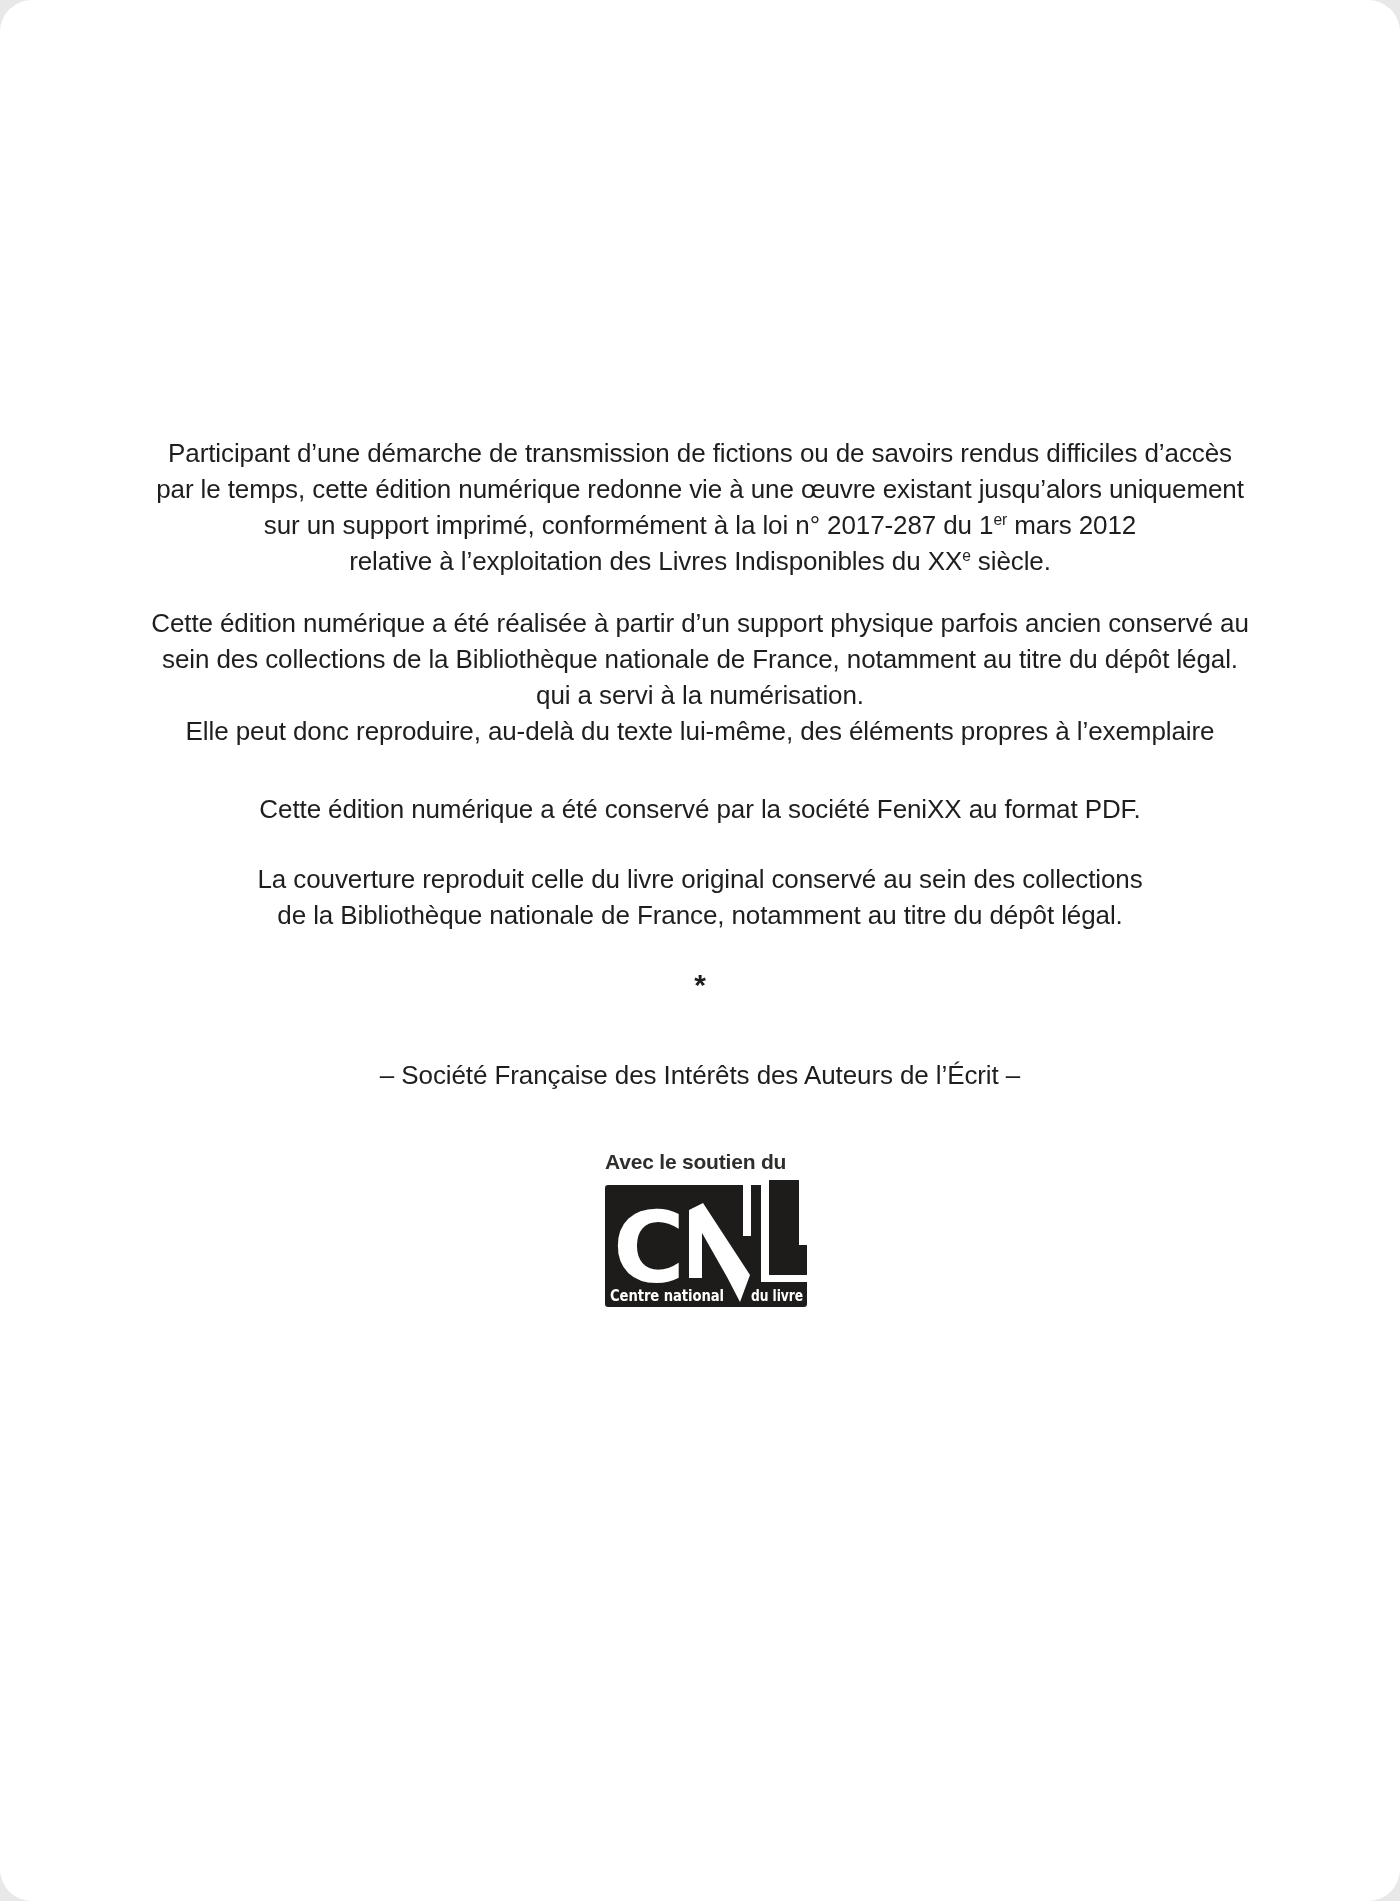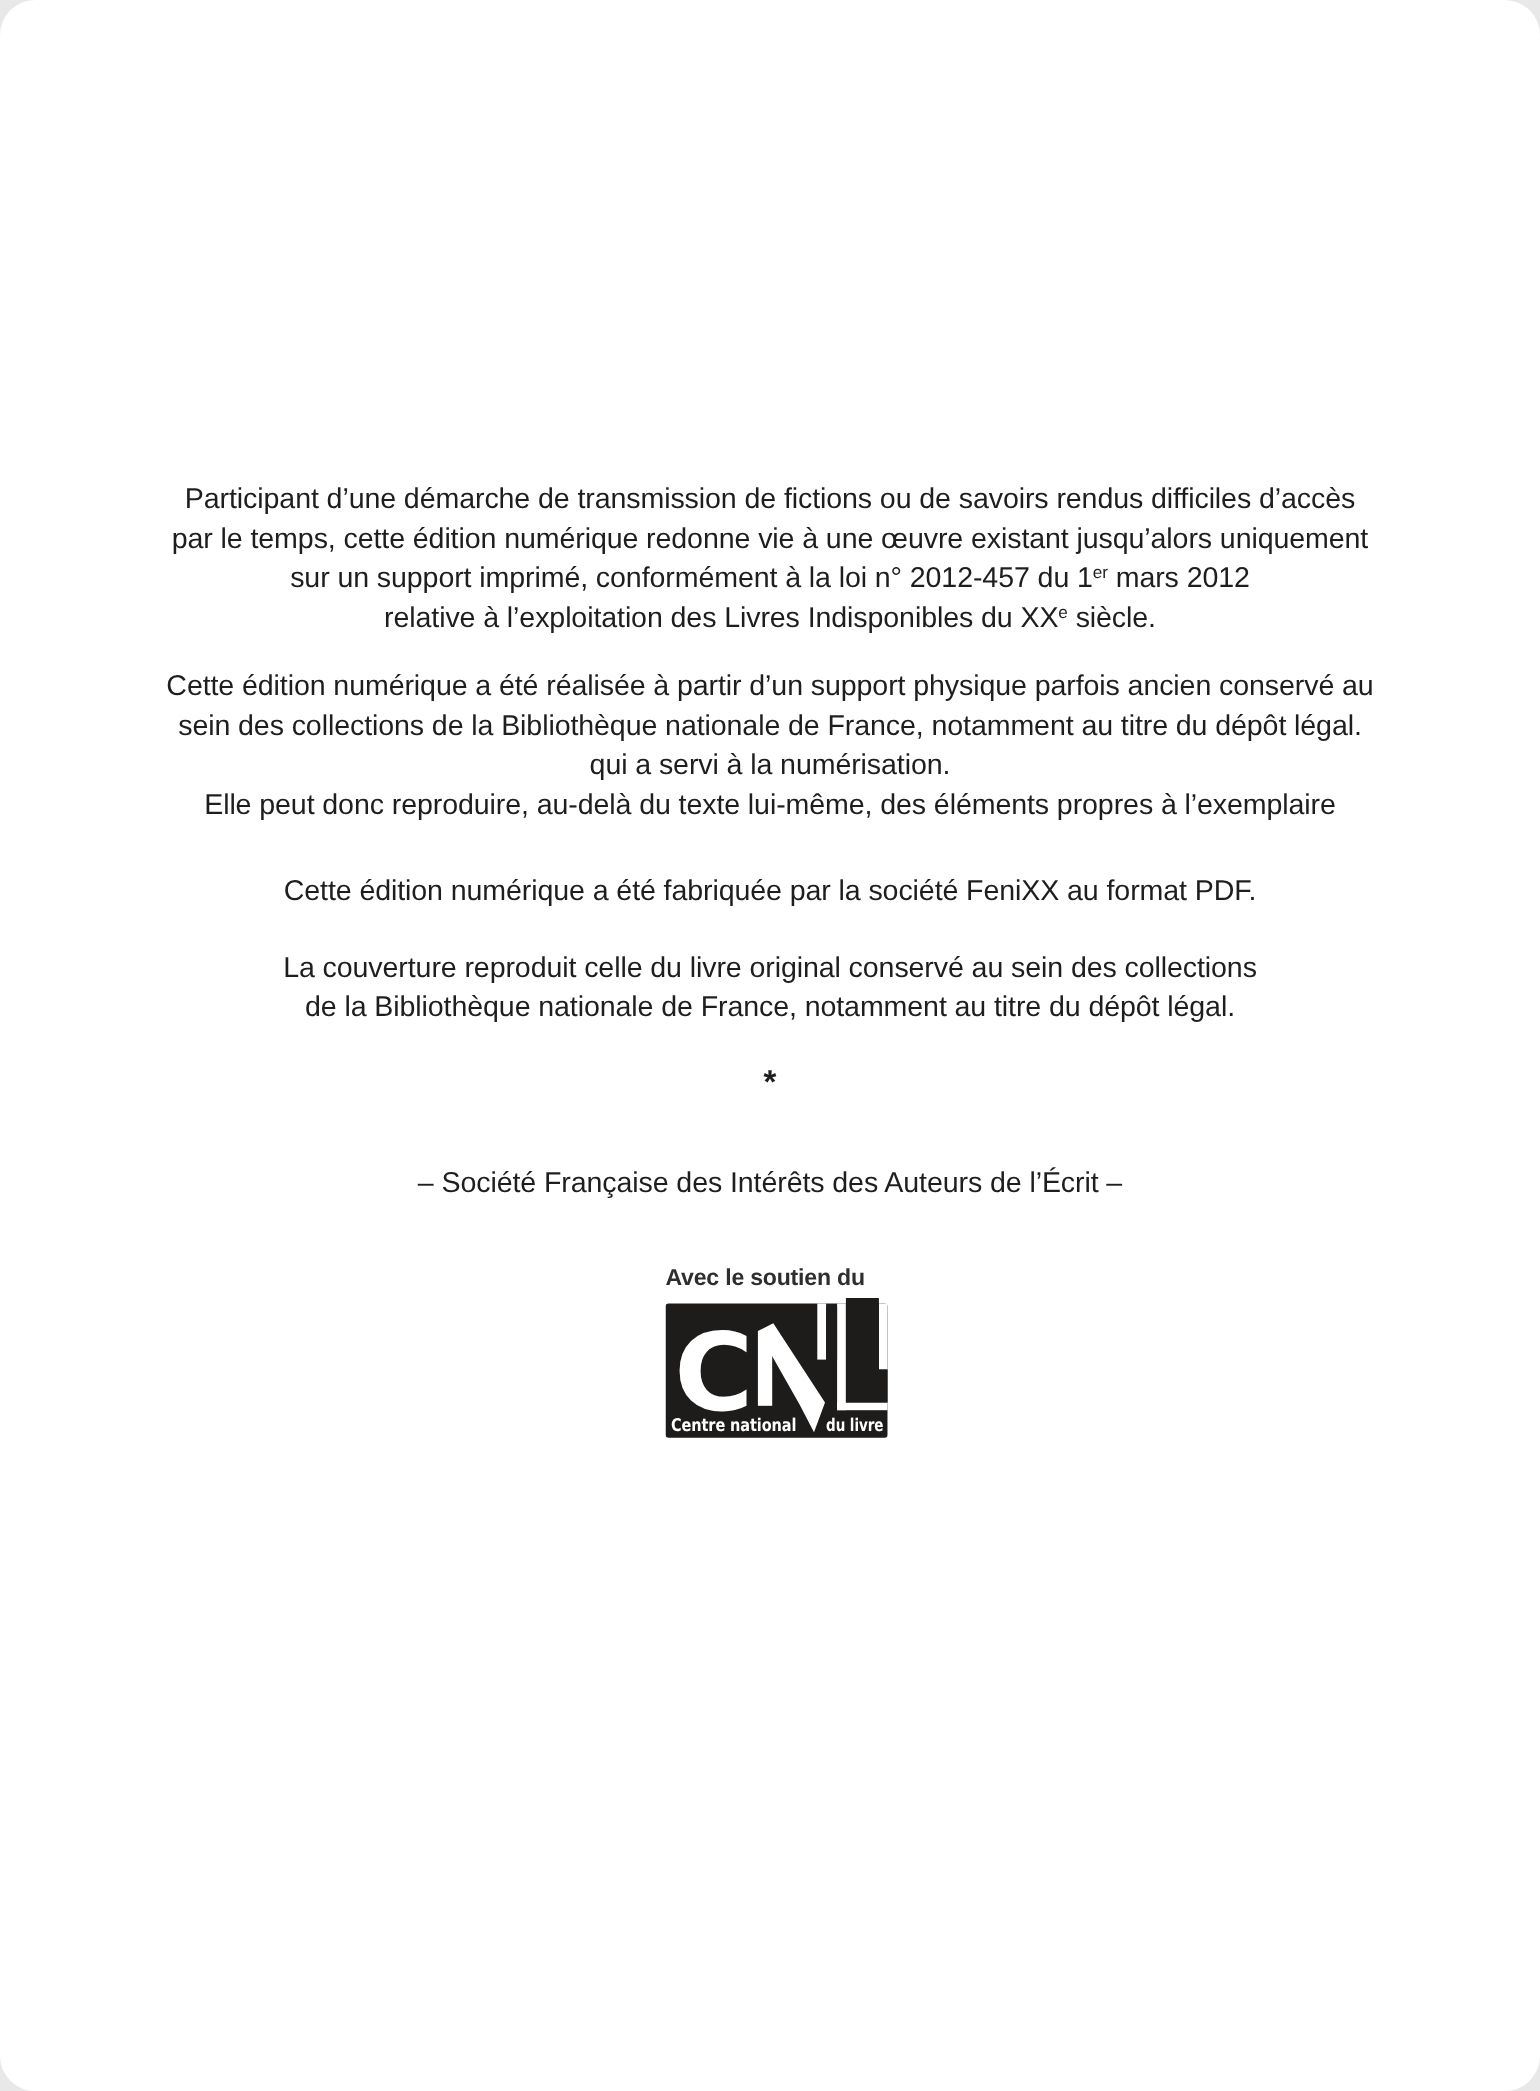--- a/index.html
+++ b/index.html
@@ -46,33 +46,33 @@
 </style>
 </head>
 <body>
 
 <div class="page">
   <main class="notice">
 
     <p>
       <span class="ln">Participant d’une démarche de transmission de fictions ou de savoirs rendus difficiles d’accès</span>
       <span class="ln">par le temps, cette édition numérique redonne vie à une œuvre existant jusqu’alors uniquement</span>
-      <span class="ln"><span>sur un support imprimé, conformément à la loi n° 2012-457 du 1</span><sup class="ord">er</sup><span> mars 2012</span></span>
+      <span class="ln"><span>sur un support imprimé, conformément à la loi n° 2017-287 du 1</span><sup class="ord">er</sup><span> mars 2012</span></span>
       <span class="ln"><span>relative à l’exploitation des Livres Indisponibles du XX</span><sup class="ord">e</sup><span> siècle.</span></span>
     </p>
 
     <p class="p2">
       <span class="ln">Cette édition numérique a été réalisée à partir d’un support physique parfois ancien conservé au</span>
       <span class="ln">sein des collections de la Bibliothèque nationale de France, notamment au titre du dépôt légal.</span>
       <span class="ln">qui a servi à la numérisation.</span>
       <span class="ln">Elle peut donc reproduire, au-delà du texte lui-même, des éléments propres à l’exemplaire</span>
     </p>
 
     <p class="p3">
-      <span class="ln">Cette édition numérique a été fabriquée par la société FeniXX au format PDF.</span>
+      <span class="ln">Cette édition numérique a été conservé par la société FeniXX au format PDF.</span>
     </p>
 
     <p class="p4">
       <span class="ln">La couverture reproduit celle du livre original conservé au sein des collections</span>
       <span class="ln">de la Bibliothèque nationale de France, notamment au titre du dépôt légal.</span>
     </p>
 
     <p class="sep">*</p>
 
     <p class="p5">

